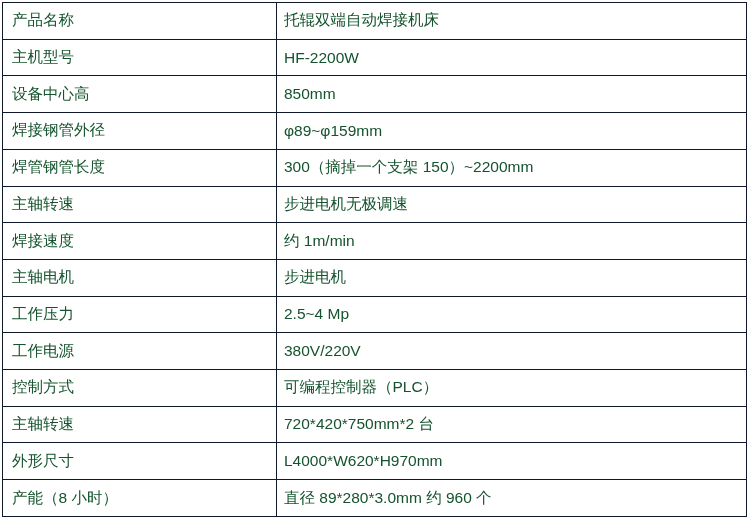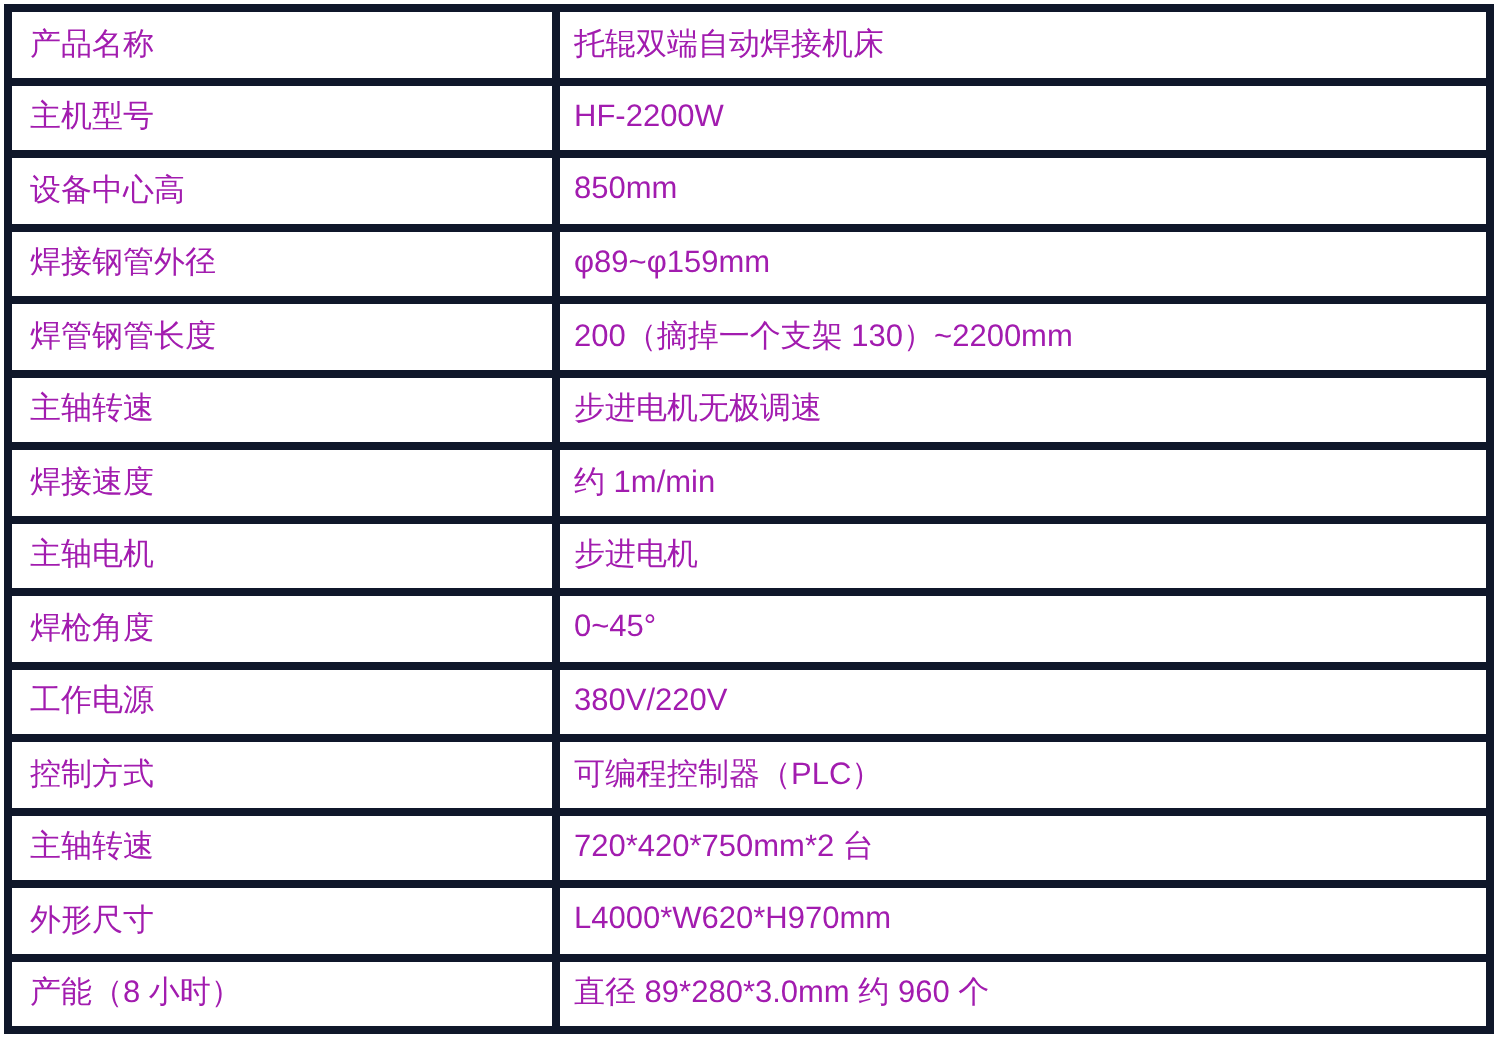--- a/index.html
+++ b/index.html
@@ -20,24 +20,24 @@
     position: absolute;
     left: 2px;
     top: 2px;
     width: 745px;
     height: 515px;
     border-collapse: collapse;
     table-layout: fixed;
     border: 1px solid #383838;
   }
   table.spec-table td {
-    border: 4px solid #0f172a;
+    border: 1px solid #0f172a;
     vertical-align: middle;
     font-size: 15.5px;
-    color: #a21caf;
+    color: #14532d;
     white-space: nowrap;
     overflow: hidden;
     height: 27px;
   }
   td.label-cell {
     width: 274px;
     padding-left: 9px;
     padding-right: 4px;
   }
   td.value-cell {
@@ -63,37 +63,37 @@
         <tr>
           <td class="label-cell">设备中心高</td>
           <td class="value-cell">850mm</td>
         </tr>
         <tr>
           <td class="label-cell">焊接钢管外径</td>
           <td class="value-cell">φ89~φ159mm</td>
         </tr>
         <tr>
           <td class="label-cell">焊管钢管长度</td>
-          <td class="value-cell">200（摘掉一个支架 130）~2200mm</td>
+          <td class="value-cell">300（摘掉一个支架 150）~2200mm</td>
         </tr>
         <tr>
           <td class="label-cell">主轴转速</td>
           <td class="value-cell">步进电机无极调速</td>
         </tr>
         <tr>
           <td class="label-cell">焊接速度</td>
           <td class="value-cell">约 1m/min</td>
         </tr>
         <tr>
           <td class="label-cell">主轴电机</td>
           <td class="value-cell">步进电机</td>
         </tr>
         <tr>
-          <td class="label-cell">焊枪角度</td>
-          <td class="value-cell">0~45°</td>
+          <td class="label-cell">工作压力</td>
+          <td class="value-cell">2.5~4 Mp</td>
         </tr>
         <tr>
           <td class="label-cell">工作电源</td>
           <td class="value-cell">380V/220V</td>
         </tr>
         <tr>
           <td class="label-cell">控制方式</td>
           <td class="value-cell">可编程控制器（PLC）</td>
         </tr>
         <tr>

